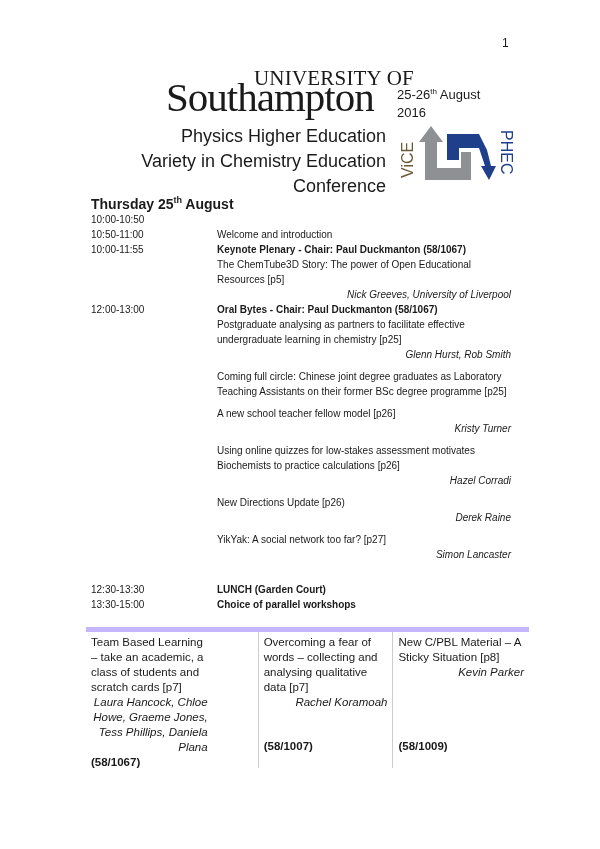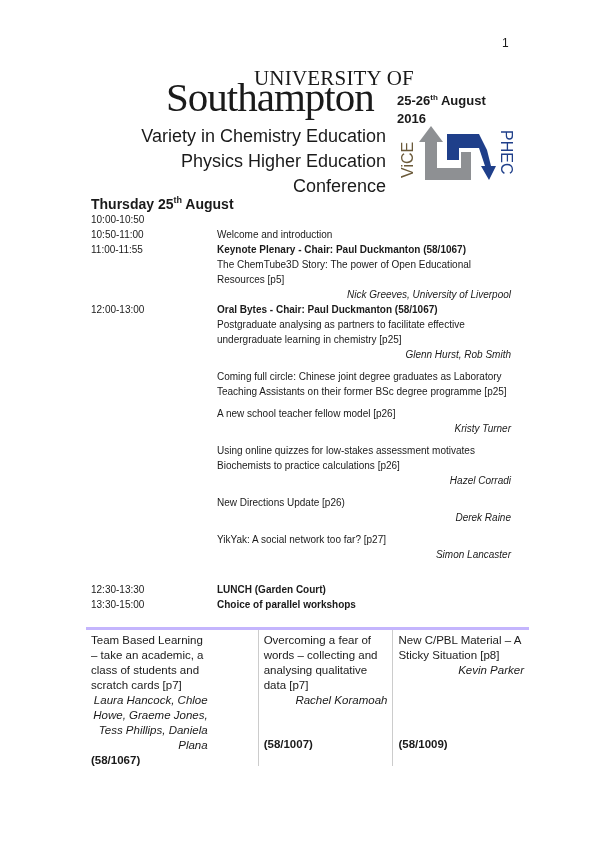--- a/index.html
+++ b/index.html
@@ -1,54 +1,54 @@
 <!DOCTYPE html>
 <html><head>
 <meta charset="utf-8">
 <style>
   html, body { margin:0; padding:0; background:#fff; }
   body { width:600px; height:849px; position:relative; overflow:hidden;
          font-family:"Liberation Sans", sans-serif; color:#1a1a1a; }
   .pagenum { position:absolute; top:36px; left:502px; font-size:12px; }
   .logo-small { position:absolute; left:254px; top:66px; font-family:"Liberation Serif", serif; font-size:21px; letter-spacing:0.2px; }
   .logo-big { position:absolute; left:166px; top:72px; font-family:"Liberation Serif", serif; font-size:41px; letter-spacing:-1px; line-height:50px; }
-  .dates { position:absolute; left:397px; top:89px; font-size:13px; line-height:18px;font-weight:bold; }
+  .dates { position:absolute; left:397px; top:83px; font-size:13px; line-height:18px; }
   .conf-title { position:absolute; right:214px; top:124px; text-align:right; font-size:18px; line-height:25px; }
   .vice-logo { position:absolute; left:395px; top:120px; width:122px; height:70px; }
   .day-heading { position:absolute; left:91px; top:195px; font-weight:bold; font-size:14px; }
   .day-heading sup { font-size:9px; }
   .sched { position:absolute; left:91px; top:212px; width:420px; font-size:10px; line-height:15px; }
   .row { display:flex; }
   .time { width:126px; flex-shrink:0; }
   .desc { flex:1; }
   .b { font-weight:bold; }
   .i { font-style:italic;text-align:right; }
   .gap { height:7px; }
-  .ws-table { position:absolute; left:86px; top:627px; width:443px; border-top:3px solid #c4b5fd; display:flex; font-size:11.5px; line-height:15px; }
+  .ws-table { position:absolute; left:86px; top:627px; width:443px; border-top:5px solid #c4b5fd; display:flex; font-size:11.5px; line-height:15px; }
   .ws-col { padding:3px 5px 14px 5px; box-sizing:border-box; height:136px; display:flex; flex-direction:column; }
   .ws-col + .ws-col { border-left:1px solid #ccc; }
   .c1 { width:141px; } .c2 { width:150px;margin-left:45px; } .c3 { width:152px; }
   .room { font-weight:bold; margin-top:auto; }
 </style>
 </head>
 <body>
 
 <div class="pagenum">1</div>
 
 <div class="logo-small">UNIVERSITY OF</div>
 <div class="logo-big">Southampton</div>
 
 <div class="dates">
   <span>25-26</span><sup style="font-size:8px">th</sup><span> August</span><br>
   <span>2016</span>
 </div>
 
 <div class="conf-title">
+  <div>Physics Higher Education</div>
   <div>Variety in Chemistry Education</div>
-  <div>Physics Higher Education</div>
   <div>Conference</div>
 </div>
 
 <svg class="vice-logo" viewBox="0 0 122 70">
   <text transform="translate(18,58) rotate(-90)" font-family="Liberation Sans, sans-serif" font-size="16" fill="#6b5a3a">ViCE</text>
   <path d="M30 60 L30 22 L24 22 L36 6 L48 22 L42 22 L42 48 L66 48 L66 32 L76 32 L76 60 Z" fill="#8e9093"></path>
   <path d="M52 40 L52 14 L84 14 L92 30 L96 46 L101 46 L94 60 L86 46 L90 46 L84 28 L64 28 L64 40 Z" fill="#1f3f8a"></path>
   <text transform="translate(106,10) rotate(90)" font-family="Liberation Sans, sans-serif" font-size="16" fill="#1f3f8a">PHEC</text>
 </svg>
 
@@ -58,21 +58,21 @@
 
 <div class="sched">
   <div class="row">
     <div class="time">10:00-10:50</div>
   </div>
   <div class="row">
     <div class="time">10:50-11:00</div>
     <div class="desc">Welcome and introduction</div>
   </div>
   <div class="row">
-    <div class="time">11:00-11:55</div>
+    <div class="time">10:00-11:55</div>
     <div class="desc">
       <div class="b">Keynote Plenary - Chair: Paul Duckmanton (58/1067)</div>
       <div>The ChemTube3D Story: The power of Open Educational Resources [p5]</div>
       <div class="i">Nick Greeves, University of Liverpool</div>
     </div>
   </div>
   <div class="row">
     <div class="time">12:00-13:00</div>
     <div class="desc">
       <div class="b">Oral Bytes - Chair: Paul Duckmanton (58/1067)</div>

